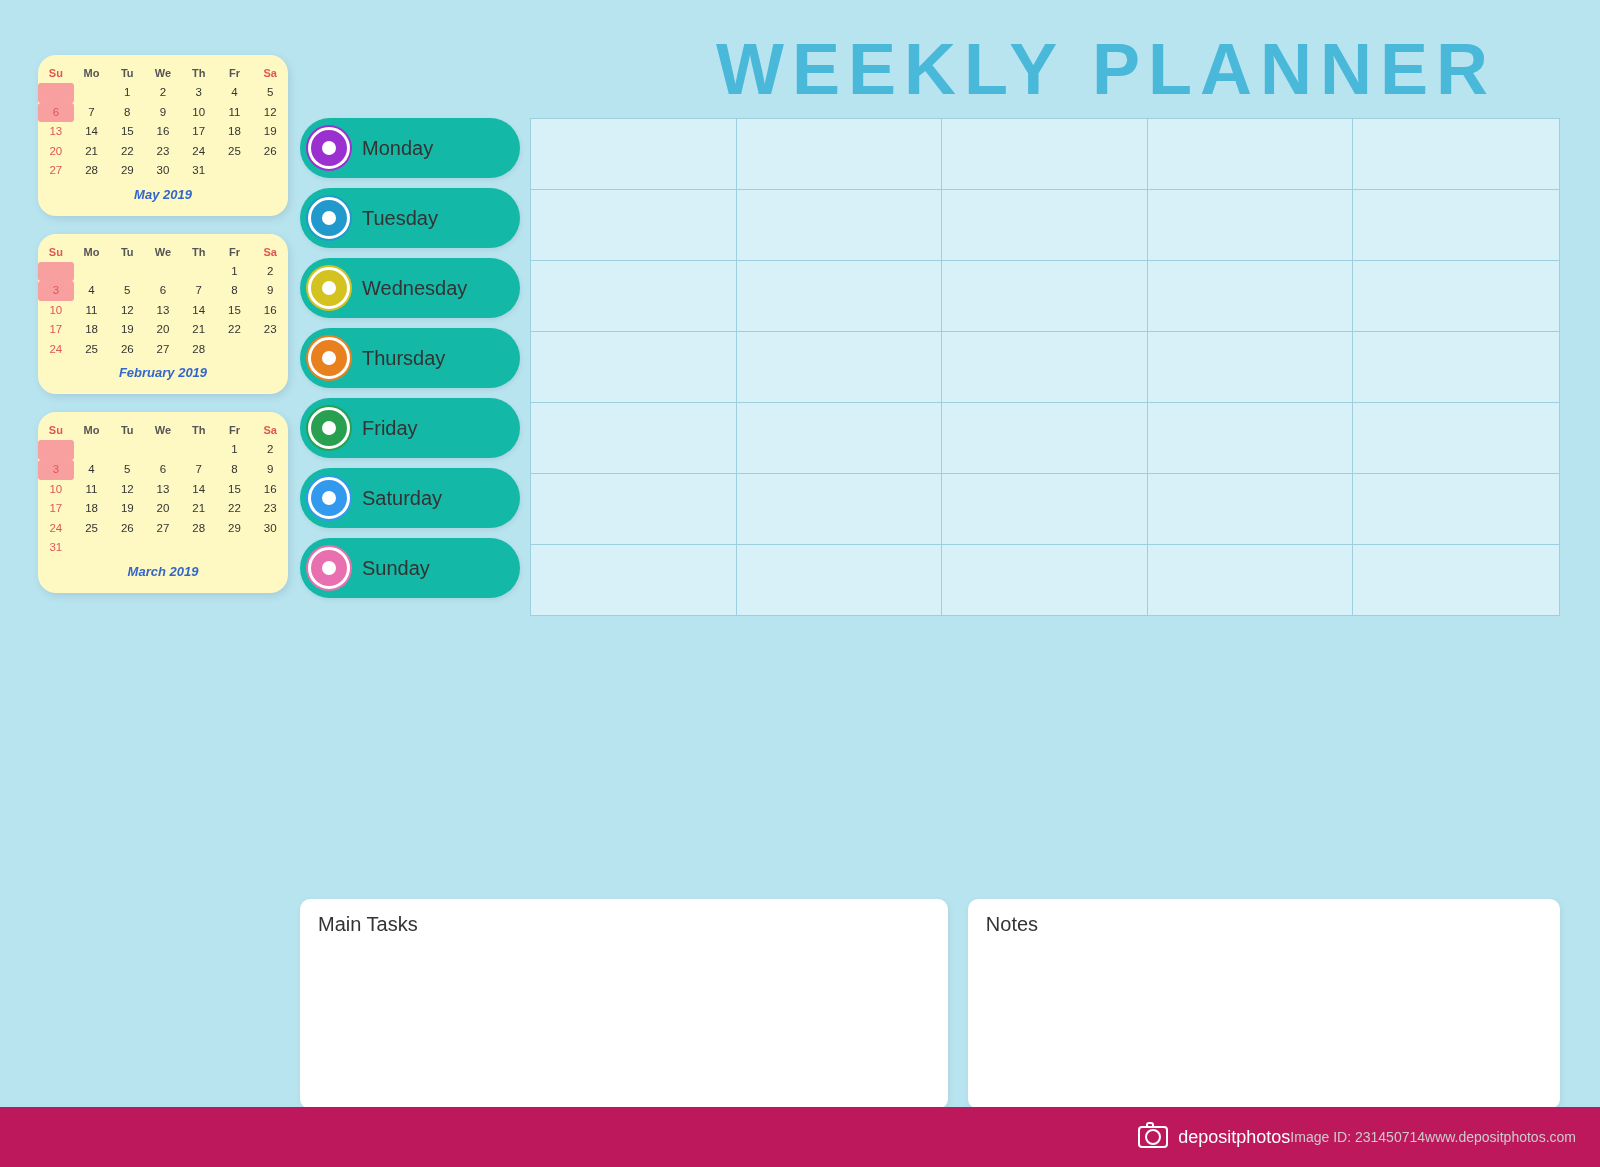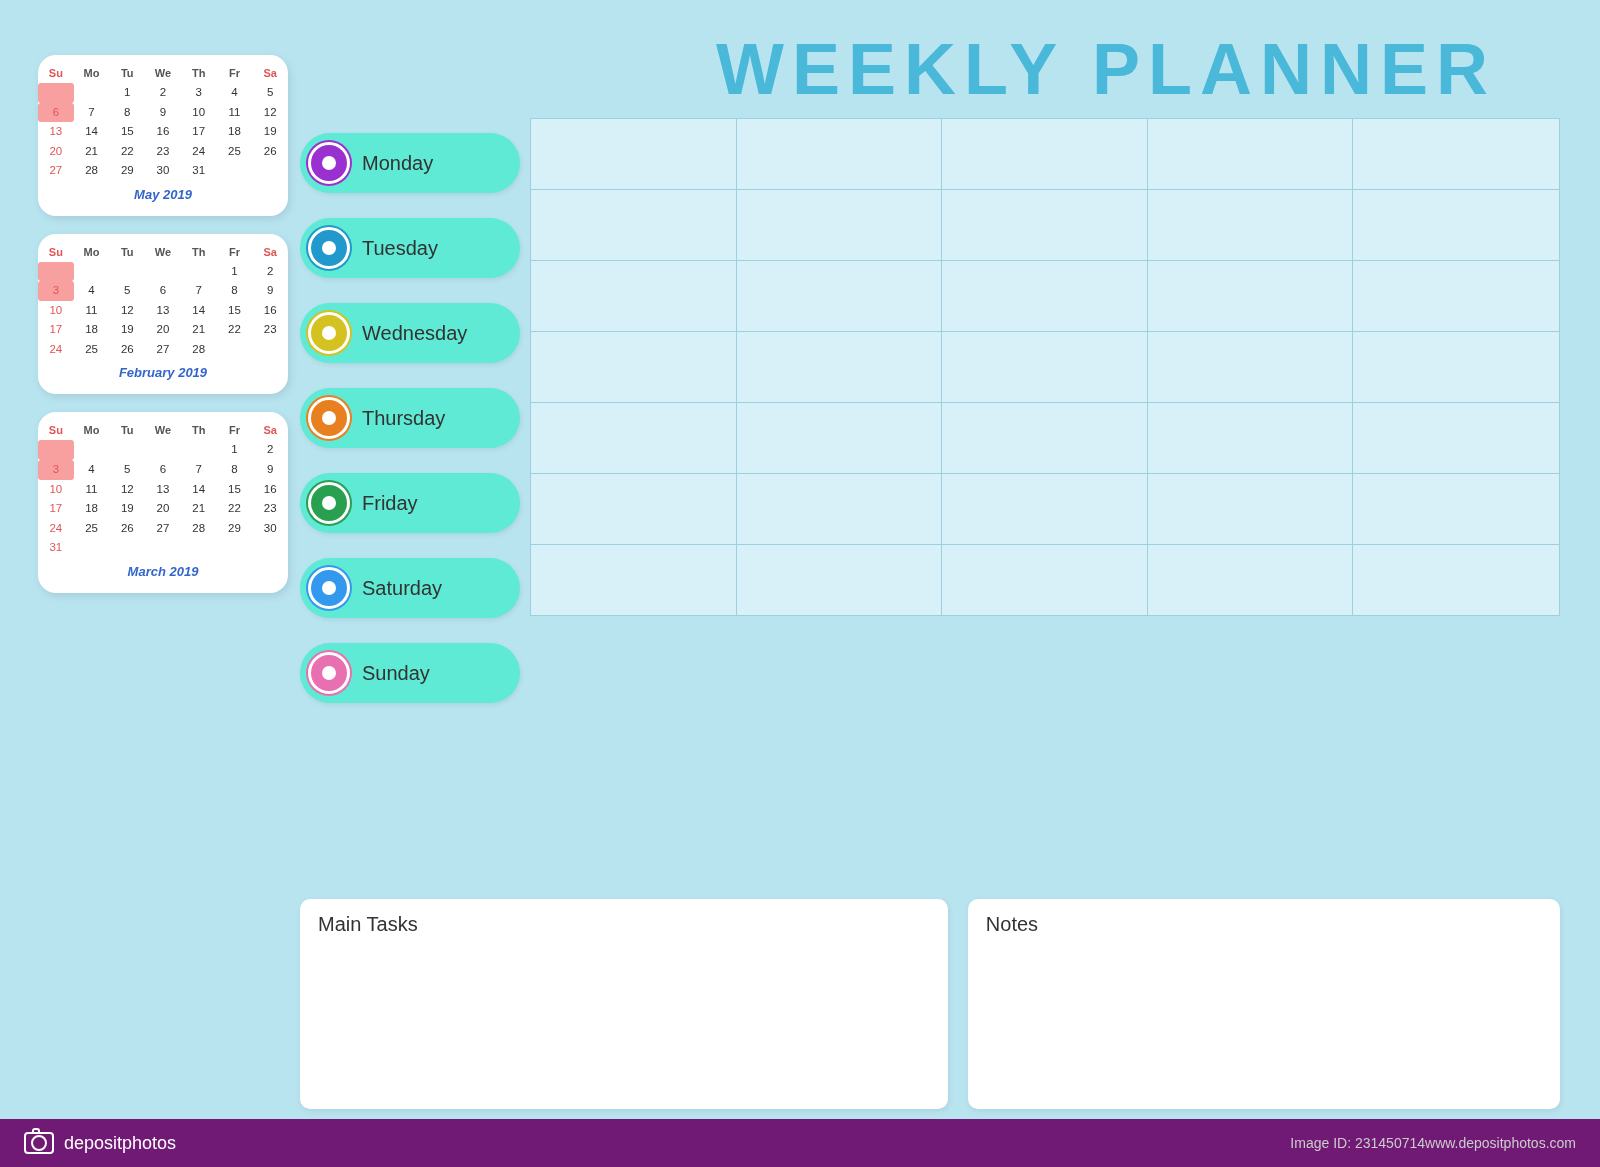--- a/index.html
+++ b/index.html
@@ -32,21 +32,21 @@
       position: absolute;
       top: 55px;
       left: 38px;
       width: 250px;
       display: flex;
       flex-direction: column;
       gap: 18px;
     }
 
     .mini-calendar {
-      background: #ffffff;
+      background: #fef9c3;
       border-radius: 18px;
       padding: 12px 0 14px;
       box-shadow: 2px 3px 8px rgba(0,0,0,0.10);
     }
 
     .cal-header-row {
       display: grid;
       grid-template-columns: repeat(7, 1fr);
       text-align: center;
       margin-bottom: 4px;
@@ -97,29 +97,28 @@
       position: absolute;
       top: 118px;
       left: 300px;
       width: 220px;
       display: flex;
       flex-direction: column;
       gap: 10px;
     }
 
     .day-item {
-      background: #5eead4;
+      background: #14b8a6;
       border-radius: 30px;
       display: flex;
       align-items: center;
       gap: 10px;
       padding: 6px 16px 6px 6px;
       box-shadow: 1px 2px 5px rgba(0,0,0,0.08);
       height: 60px;
-      margin-top: 15px;
     }
 
     .day-icon {
       width: 46px;
       height: 46px;
       border-radius: 50%;
       display: flex;
       align-items: center;
       justify-content: center;
       flex-shrink: 0;
@@ -214,25 +213,25 @@
       margin-bottom: 8px;
       font-family: Arial, sans-serif;
     }
 
     
     .footer {
       position: absolute;
       bottom: 0;
       left: 0;
       right: 0;
-      height: 48px;
-      background: #701a75;
+      height: 60px;
+      background: #be185d;
       display: flex;
       align-items: center;
-      justify-content: space-between;
+      justify-content: flex-end;
       padding: 0 24px;
     }
 
     .footer-left {
       display: flex;
       align-items: center;
       gap: 10px;
       color: white;
       font-size: 18px;
     }

